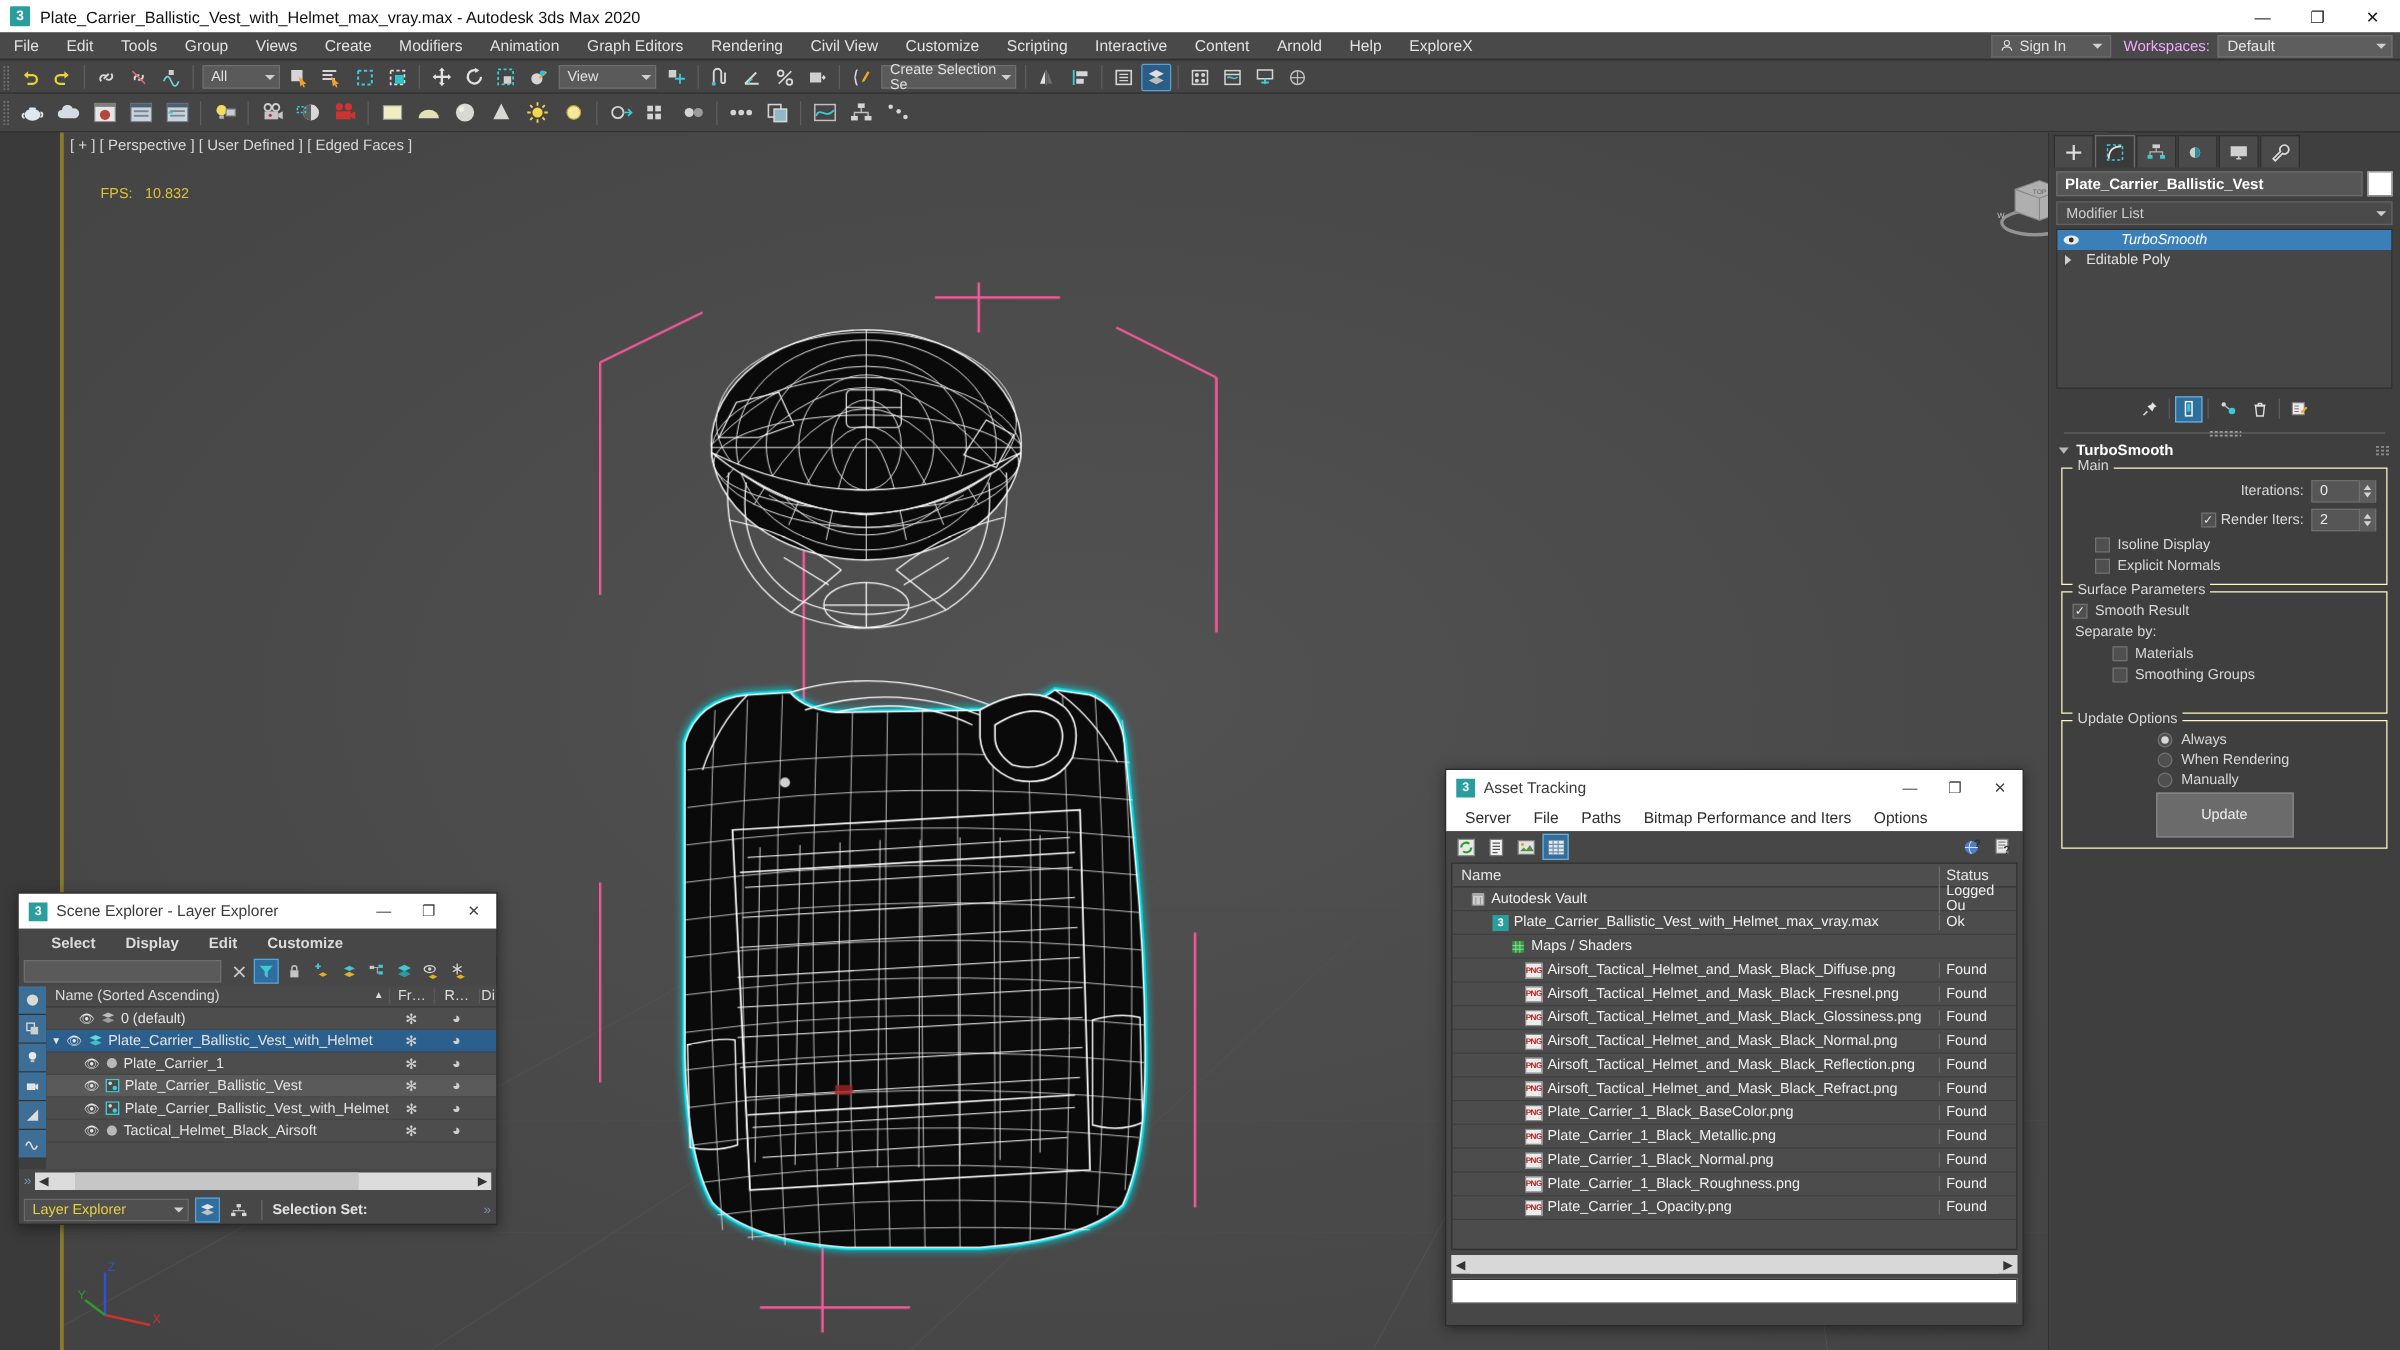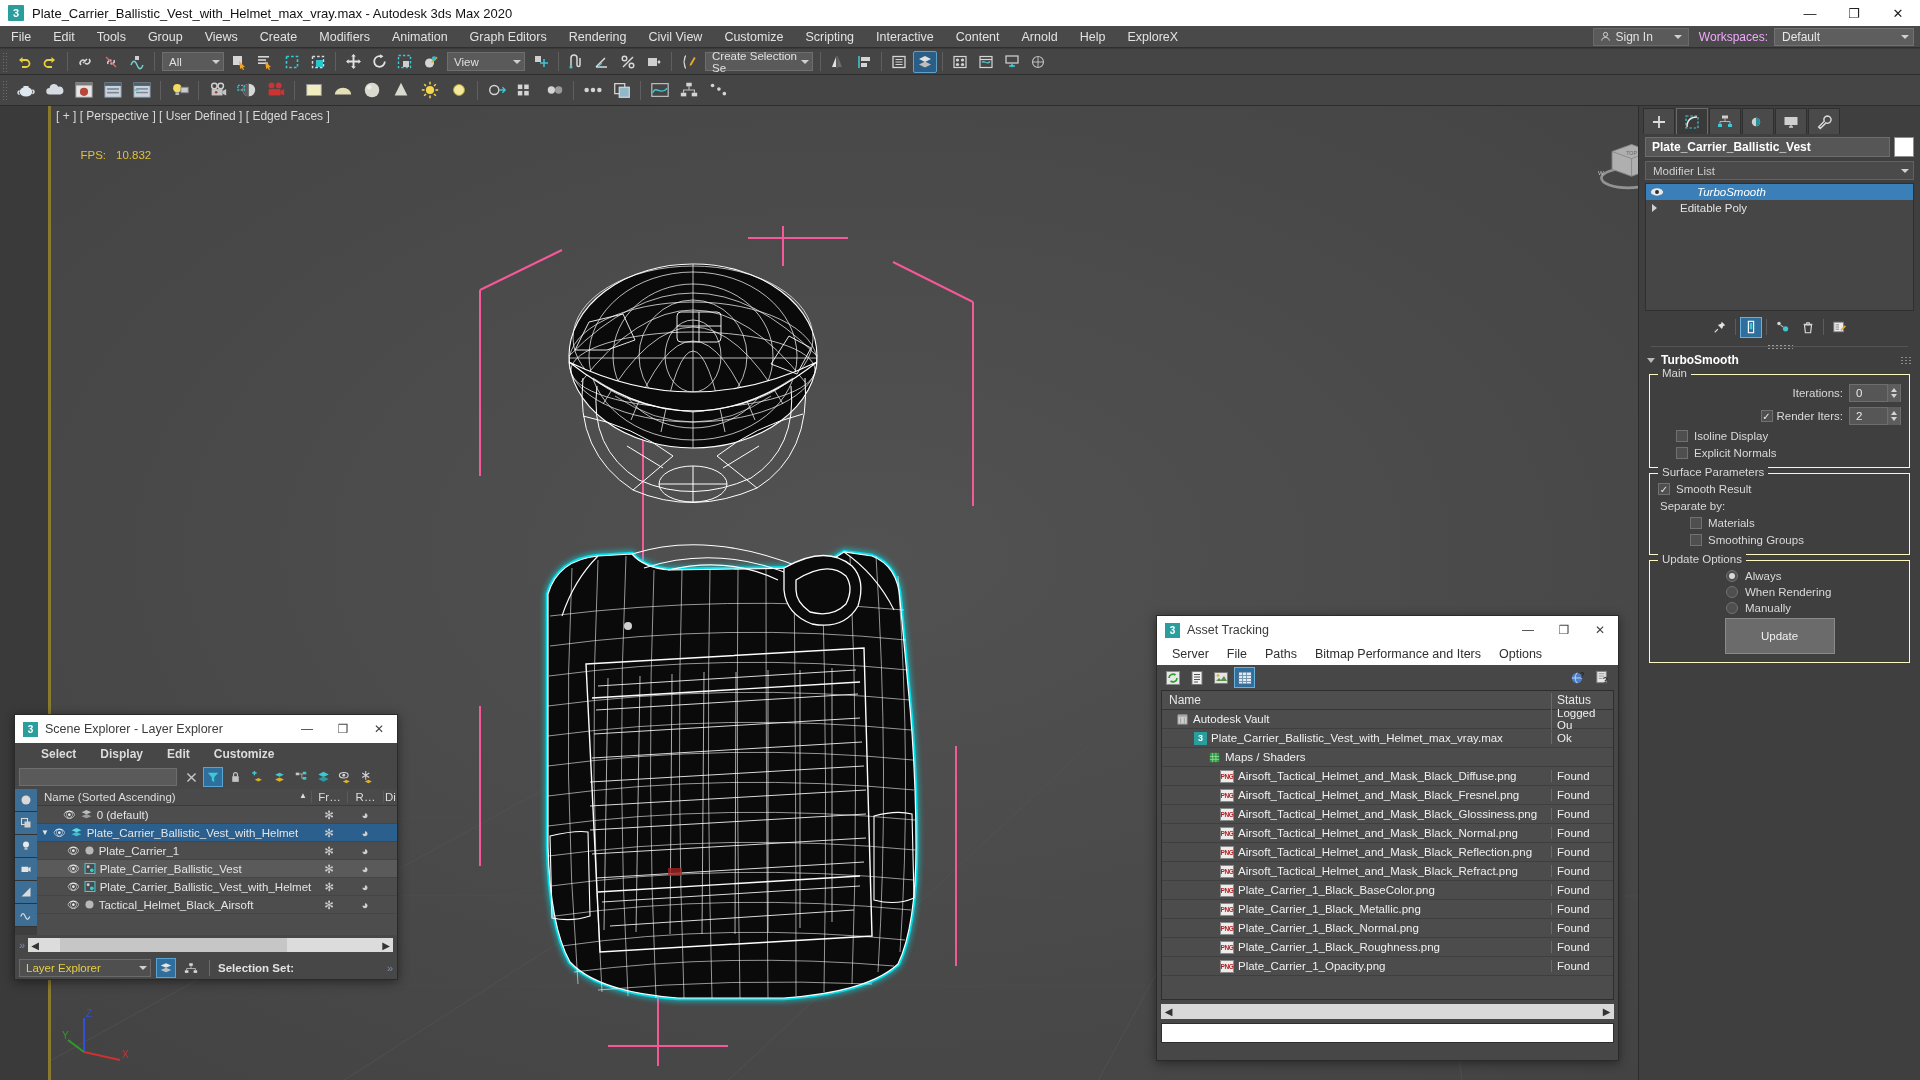--- a/index.html
+++ b/index.html
@@ -1446,21 +1446,21 @@
     <div class="cp-stack">
       <div class="stack-row sel">
         <svg width="14" height="10" viewBox="0 0 16 11">
           <ellipse cx="8" cy="5.5" rx="7" ry="4.2" fill="#e9e9e9"></ellipse>
           <circle cx="8" cy="5.5" r="2.2" fill="#2d2d2d"></circle>
         </svg>
         <span style="margin-left:28px">TurboSmooth</span>
       </div>
       <div class="stack-row">
         <span class="tri"></span>
-        <span style="margin-left:18px">Editable Poly</span>
+        <span style="margin-left:7px">Editable Poly</span>
       </div>
     </div>
 
     <div class="cp-stackbtns">
       <div class="sb">
         <svg width="14" height="14" viewBox="0 0 16 16">
           <path d="M10 2l4 4-2.2.8-1.6 3.6-4.6-4.6L9.2 4.2z" fill="#e3e3e3"></path>
           <path d="M5.6 10.4L2 14" stroke="#d8d8d8" stroke-width="1.4"></path>
         </svg>
       </div>
@@ -1542,21 +1542,21 @@
       <div class="glabel">Surface Parameters</div>
       <div class="cb">
         <span class="cbox">✓</span>
         <span>Smooth Result</span>
       </div>
       <div style="font-size:11.5px;color:#d9d9d9;margin:0 0 5px 2px">Separate by:</div>
       <div class="cb" style="margin-left:32px">
         <span class="cbox"></span>
         <span>Materials</span>
       </div>
-      <div class="cb" style="margin-left:32px;margin-bottom:0">
+      <div class="cb" style="margin-left:32px;margin-bottom:16px">
         <span class="cbox"></span>
         <span>Smoothing Groups</span>
       </div>
     </div>
 
     <div class="group">
       <div class="glabel">Update Options</div>
       <div class="rb" style="margin-left:20px">
         <span class="rbox on">
             <i></i>

